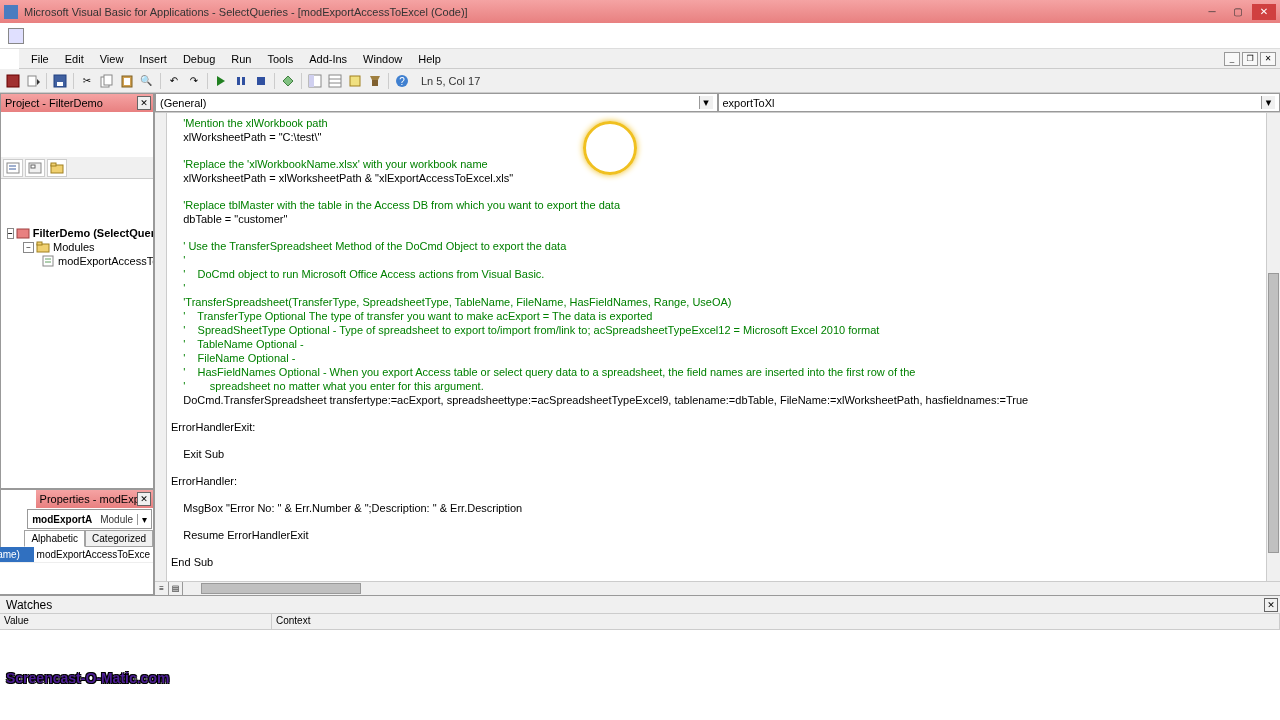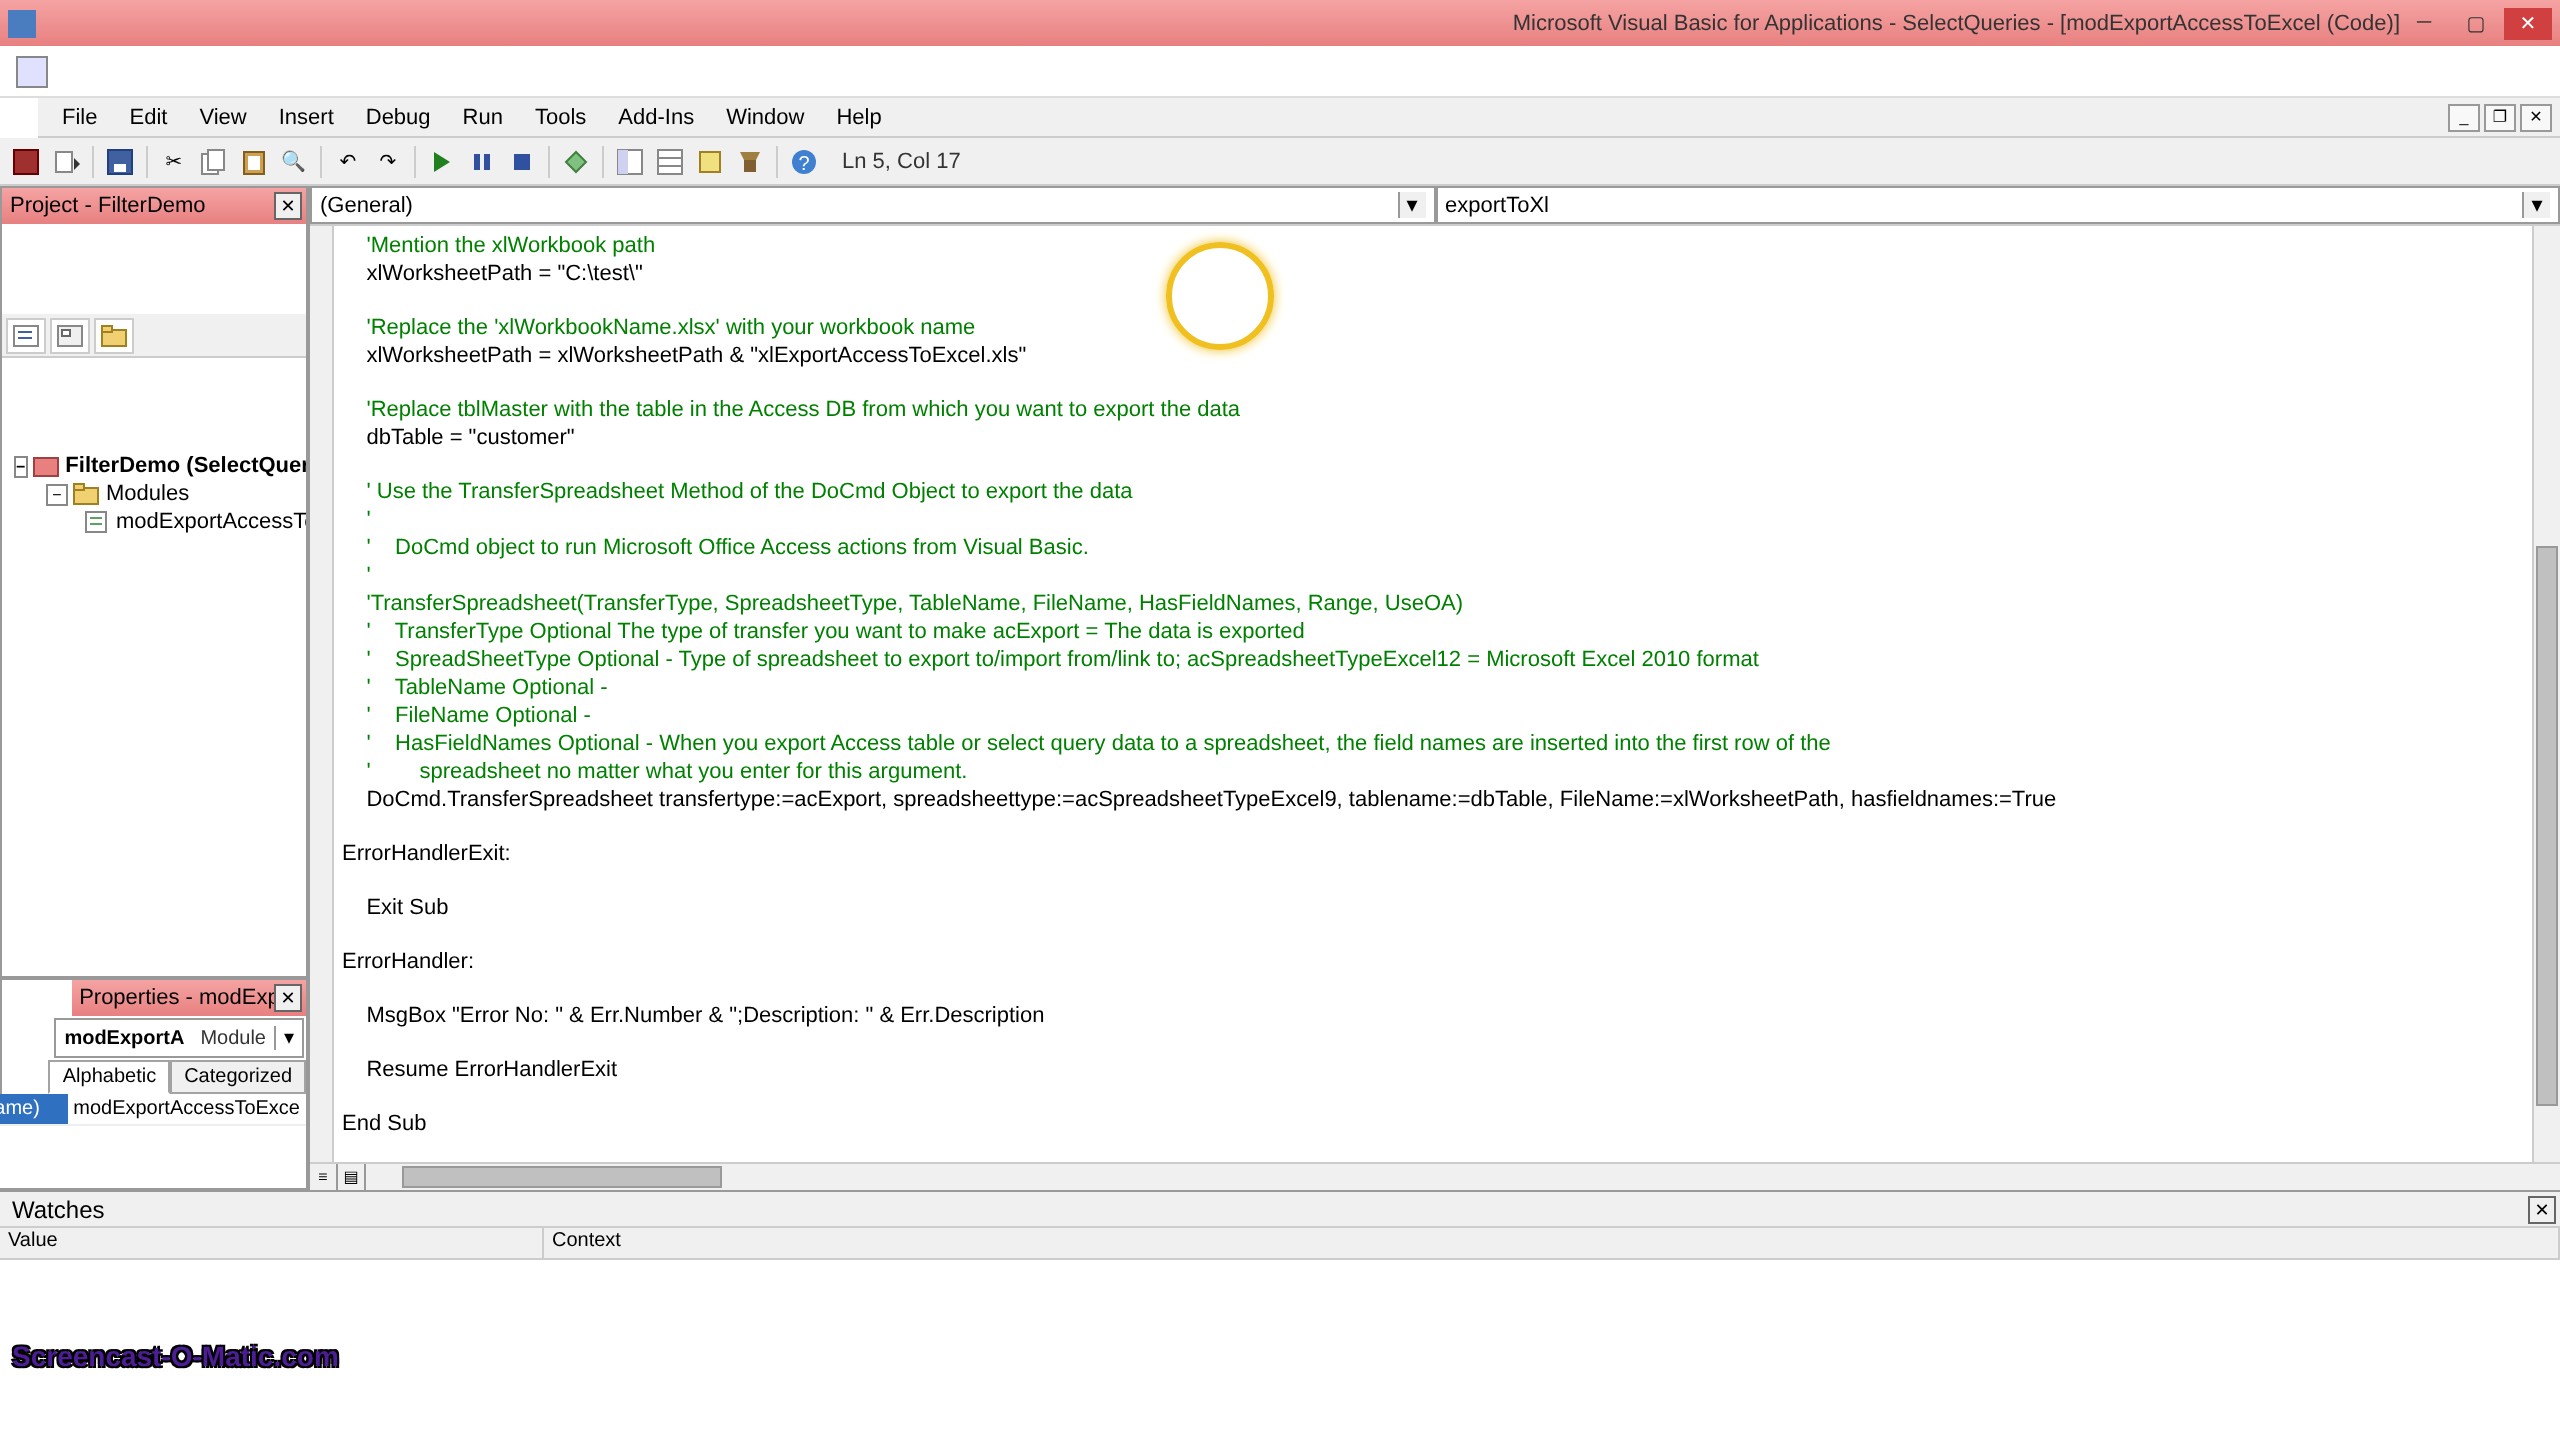--- a/index.html
+++ b/index.html
@@ -1,19 +1,19 @@
 <!DOCTYPE html>
 <html><head>
 <meta charset="utf-8">
 <style>
 * { margin: 0; padding: 0; box-sizing: border-box; font-family: "Segoe UI", Tahoma, sans-serif; }
 body { width: 1280px; height: 720px; overflow: hidden; background: #fff; position: relative; }
 .titlebar { height: 23px; background: linear-gradient(#f5a3a3, #e88080); display: flex; align-items: center; padding: 0 4px; font-size: 11px; color: #333; }
 .titlebar .sys-icon { width: 14px; height: 14px; background: #4a7cc0; margin-right: 6px; }
-.titlebar .title-text { flex: 1; text-align: right; }
+.titlebar .title-text { flex: 1; text-align: left; }
 .titlebar .win-btns { display: flex; gap: 2px; }
 .titlebar .win-btn { width: 24px; height: 16px; display: flex; align-items: center; justify-content: center; font-size: 10px; cursor: pointer; }
 .titlebar .win-btn.close { background: #d04040; color: #fff; }
 .subtitle { height: 26px; background: #fff; display: flex; align-items: center; padding: 0 8px; border-bottom: 1px solid #ddd; }
 .subtitle .doc-icon { width: 16px; height: 16px; background: #e0e0ff; border: 1px solid #888; }
 
 .menubar { height: 20px; background: #f0f0f0; display: flex; align-items: center; padding: 0 4px; font-size: 11px; border-bottom: 1px solid #ccc; position: relative; margin-left: 19px; }
 .menubar .menu-item { padding: 2px 8px; cursor: pointer; }
 .menubar .mdi-btns { position: absolute; right: 4px; display: flex; gap: 2px; }
 .menubar .mdi-btn { width: 16px; height: 14px; border: 1px solid #999; background: #f8f8f8; font-size: 8px; display: flex; align-items: center; justify-content: center; cursor: pointer; }

